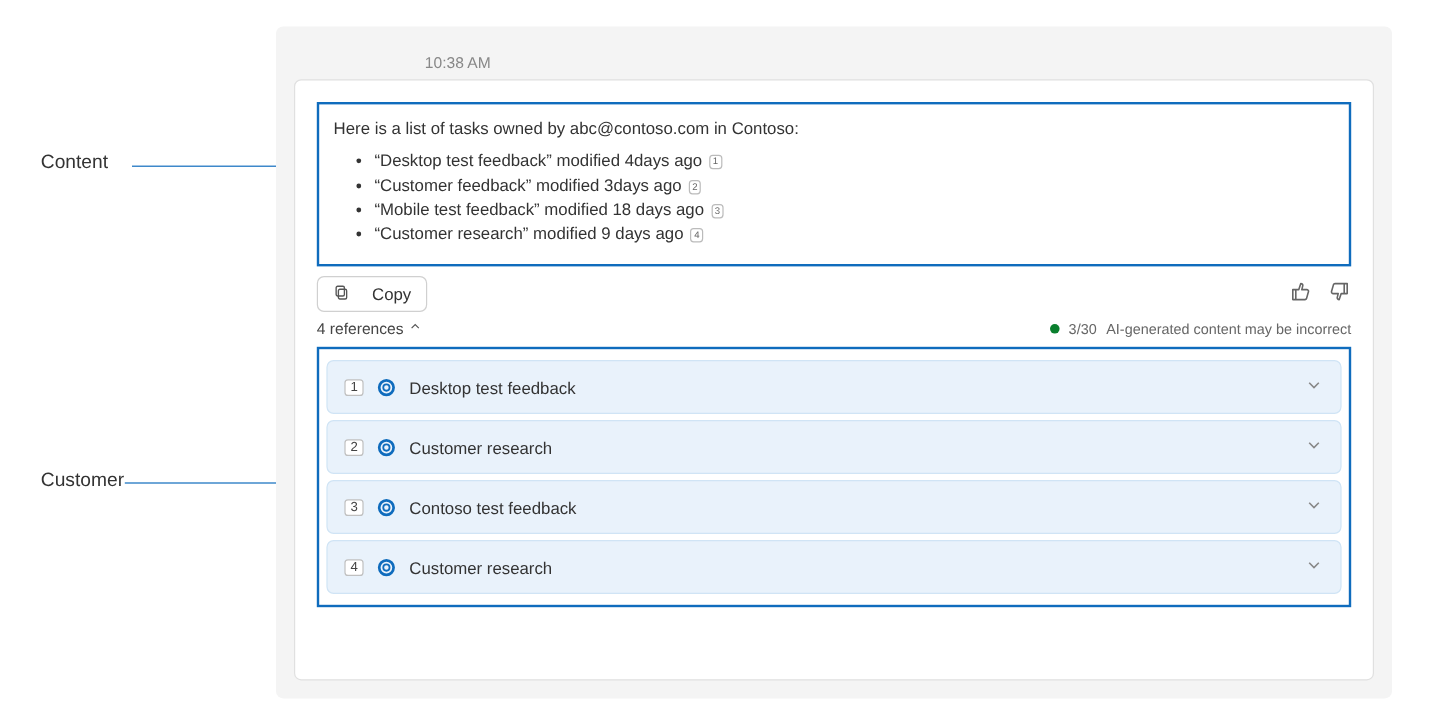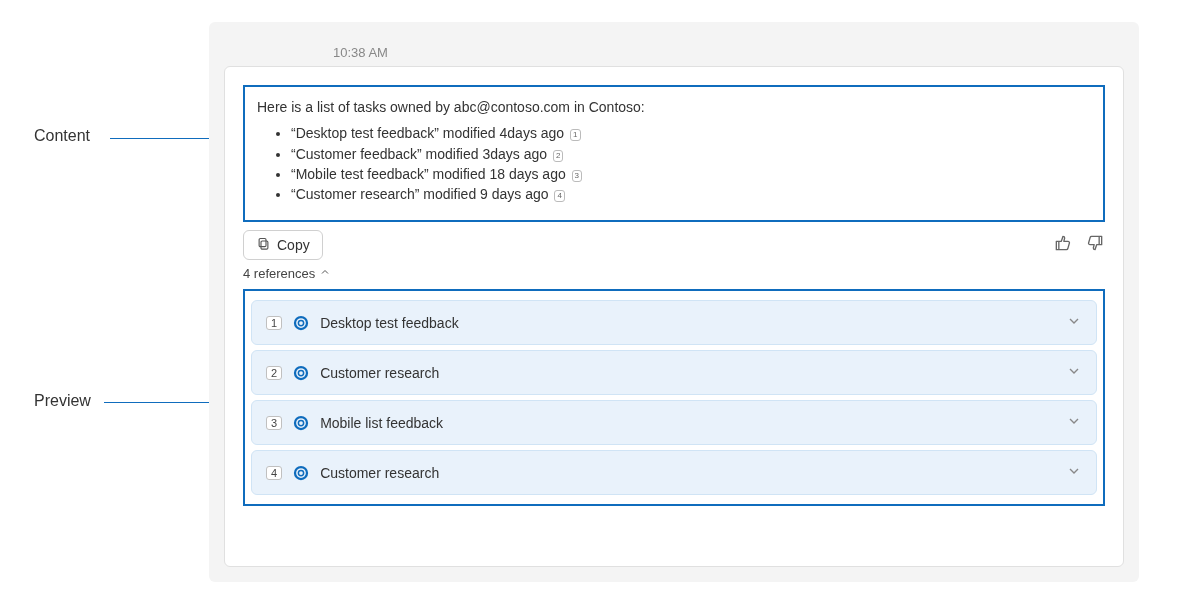--- a/index.html
+++ b/index.html
@@ -11,21 +11,21 @@
     height: 605px;
     position: relative;
     overflow: hidden;
   }
   .canvas {
     position: absolute;
     left: 0; top: 0; right: 0; bottom: 0;
   }
   .outer-panel {
     position: absolute;
-    left: 209px;
+    left: 230px;
     top: 22px;
     width: 930px;
     height: 560px;
     background: #f4f4f4;
     border-radius: 6px;
   }
   .card {
     position: absolute;
     left: 15px;
     right: 15px;
@@ -71,21 +71,21 @@
   }
   .toolbar {
     display: flex;
     align-items: center;
     justify-content: space-between;
     margin-top: 8px;
   }
   .copy-btn {
     display: inline-flex;
     align-items: center;
-    gap: 6px;
+    gap: 18px;
     border: 1px solid #d0d0d0;
     background: #fff;
     border-radius: 6px;
     padding: 5px 12px;
     font-size: 14px;
     color: #333;
     cursor: pointer;
   }
   .copy-btn svg { width: 15px; height: 15px; }
   .feedback { display: flex; gap: 12px; color: #666; }
@@ -156,21 +156,21 @@
   .loop-icon svg { width: 18px; height: 18px; }
 </style>
 </head>
 <body>
 
 <div class="canvas">
 
   <div class="callout content-c">Content</div>
   <div class="lead-line content-l"></div>
 
-  <div class="callout preview-c">Preview</div>
+  <div class="callout preview-c">Customer</div>
   <div class="lead-line preview-l"></div>
 
   <div class="outer-panel">
     <div class="card">
       <div class="timestamp">10:38 AM</div>
 
       <div class="content-box">
         <div>Here is a list of tasks owned by abc@contoso.com in Contoso:</div>
         <ul>
           <li>
@@ -218,20 +218,25 @@
 
       <div class="refs-row">
         <span class="refs-toggle">
           <span>4 references</span>
           <span>
             <svg viewBox="0 0 24 24" fill="none" stroke="#555" stroke-width="2">
                 <path d="M6 15l6-6 6 6"></path>
               </svg>
           </span>
         </span>
+        <span class="status-right">
+          <span class="dot"></span>
+          <span>3/30</span>
+          <span>AI-generated content may be incorrect</span>
+        </span>
       </div>
 
       <div class="preview-box">
 
         <div class="ref-item">
           <span class="num">1</span>
           <span class="icon loop-icon">
             <svg viewBox="0 0 24 24">
                 <circle cx="12" cy="12" r="8" fill="none" stroke="#0F6CBD" stroke-width="3"></circle>
                 <circle cx="12" cy="12" r="3.5" fill="none" stroke="#0F6CBD" stroke-width="2"></circle>
@@ -262,21 +267,21 @@
         </div>
 
         <div class="ref-item">
           <span class="num">3</span>
           <span class="icon loop-icon">
             <svg viewBox="0 0 24 24">
                 <circle cx="12" cy="12" r="8" fill="none" stroke="#0F6CBD" stroke-width="3"></circle>
                 <circle cx="12" cy="12" r="3.5" fill="none" stroke="#0F6CBD" stroke-width="2"></circle>
               </svg>
           </span>
-          <span class="title">Mobile list feedback</span>
+          <span class="title">Contoso test feedback</span>
           <span class="chev">
             <svg viewBox="0 0 24 24" fill="none" stroke="#888" stroke-width="2">
                 <path d="M6 9l6 6 6-6"></path>
               </svg>
           </span>
         </div>
 
         <div class="ref-item">
           <span class="num">4</span>
           <span class="icon loop-icon">

